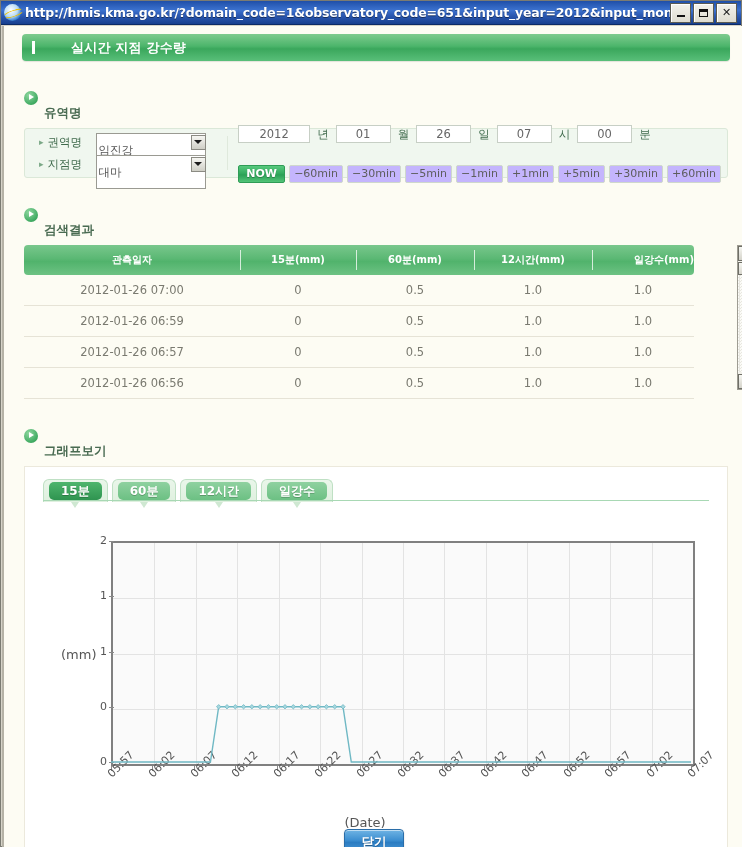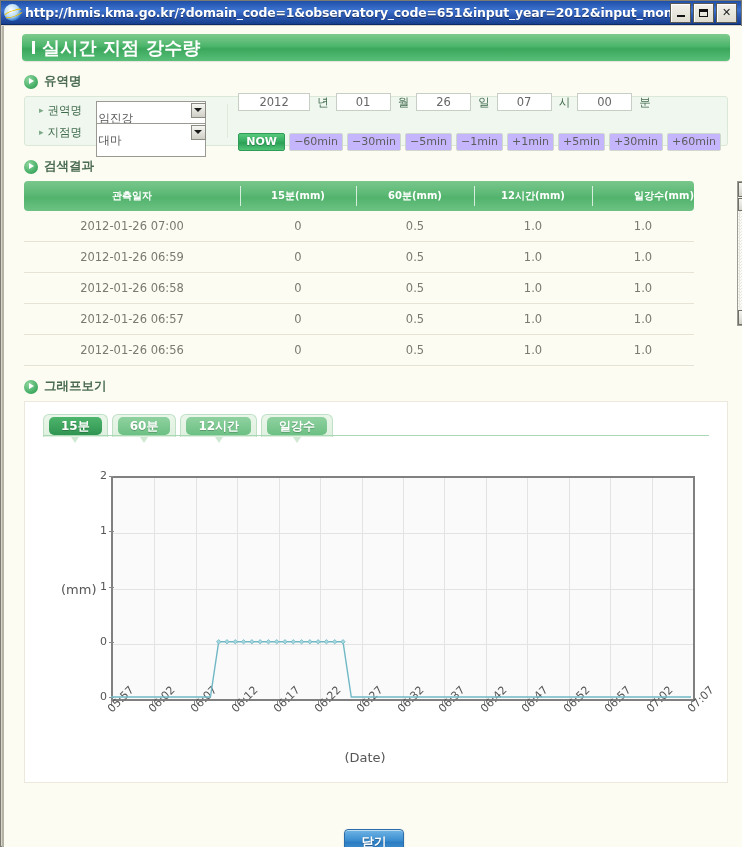--- a/index.html
+++ b/index.html
@@ -83,42 +83,43 @@
     height: 27px;
     border-radius: 4px;
     background: linear-gradient(180deg,#7ecb8e 0%, #4cb56b 45%, #3aa75c 55%, #59bf79 100%);
     display:flex; align-items:center;
     box-shadow: 0 1px 1px rgba(0,0,0,.10);
   }
   #header-bar .bar-tick {
     width: 3px; height: 13px; background:#ffffff; margin: 0 7px 0 10px;
   }
   #header-title {
-    color: #ffffff; font-size: 18px; font-weight: bold;
+    color: #ffffff; font-size: 13px; font-weight: bold;
     letter-spacing: .2px;
+    margin-left: 29px;
   }
   
   .section-title {
     display:flex; align-items:center;
     margin: 12px 0 6px 10px;
   }
   .sec-dot {
     width: 14px; height: 14px; border-radius:50%;
     background: radial-gradient(circle at 35% 30%, #8fd79f 0%, #3faa61 70%, #2f8e4e 100%);
     margin-right: 6px;
     position: relative;
     flex: 0 0 14px;
   }
   .sec-dot::after {
     content:""; position:absolute; left:5px; top:3.5px;
     border-left: 5px solid #ffffff;
     border-top: 3.5px solid transparent;
     border-bottom: 3.5px solid transparent;
   }
-  .sec-label { font-size: 12.5px; color:#4a6b52; font-weight:bold; }
+  .sec-label { font-size: 12.5px; color:#4a6b52; font-weight:bold;margin-top:32px; }
   
   #search-panel {
     margin: 0 6px 0 10px;
     background: #f0f7ef;
     border: 1px solid #dbe8d8;
     border-radius: 3px;
     height: 50px;
     display:flex; align-items:center;
     padding: 0 6px;
     box-sizing: border-box;
@@ -415,27 +416,20 @@
         <tbody id="tbody">
               <tr>
                 <td>2012-01-26 07:00</td>
                 <td>0</td>
                 <td>0.5</td>
                 <td>1.0</td>
                 <td>1.0</td>
               </tr>
               <tr>
                 <td>2012-01-26 06:59</td>
-                <td>0</td>
-                <td>0.5</td>
-                <td>1.0</td>
-                <td>1.0</td>
-              </tr>
-              <tr>
-                <td>2012-01-26 06:58</td>
                 <td>0</td>
                 <td>0.5</td>
                 <td>1.0</td>
                 <td>1.0</td>
               </tr>
               <tr>
                 <td>2012-01-26 06:57</td>
                 <td>0</td>
                 <td>0.5</td>
                 <td>1.0</td>

